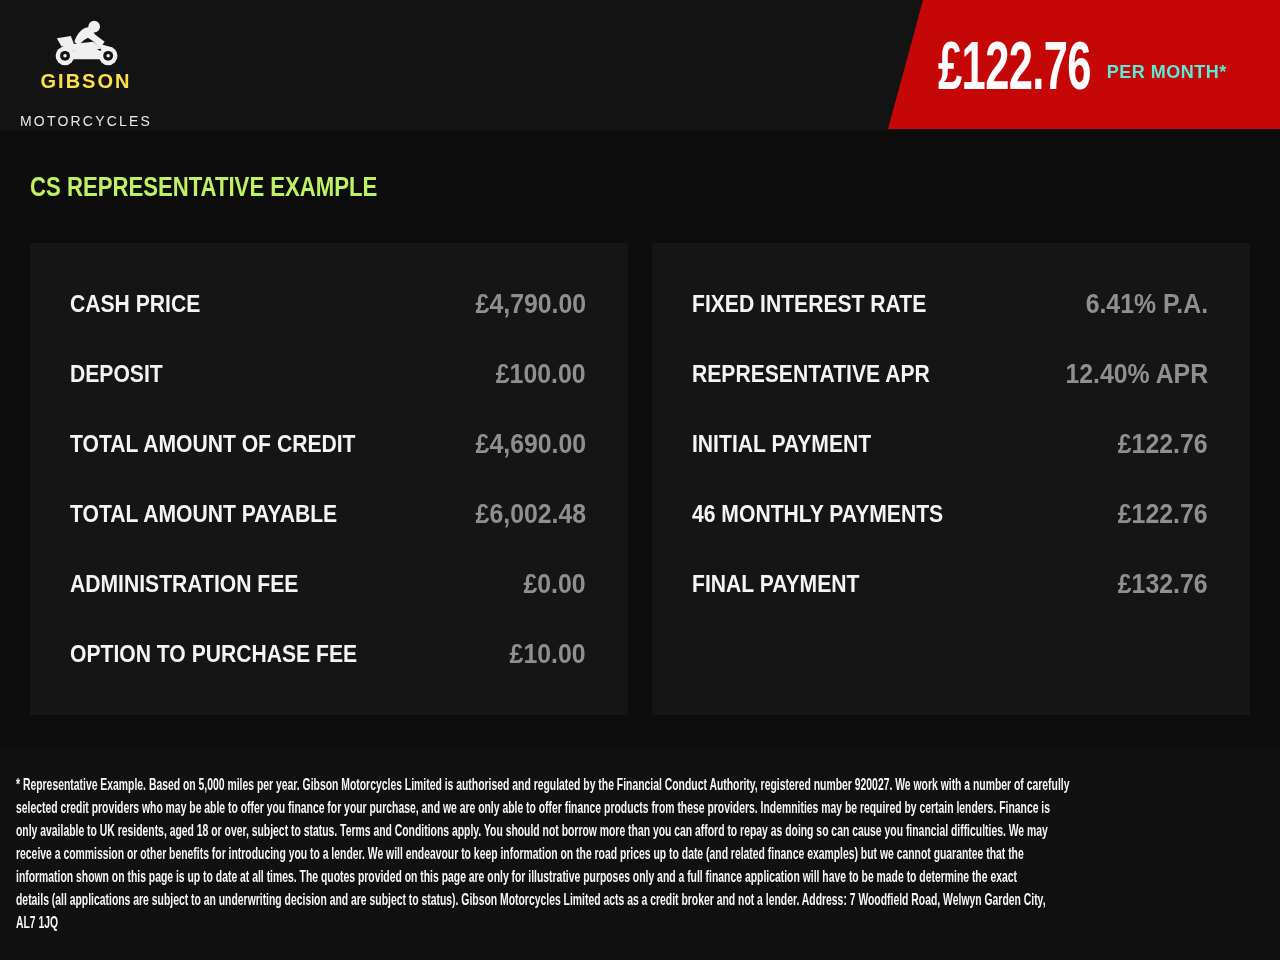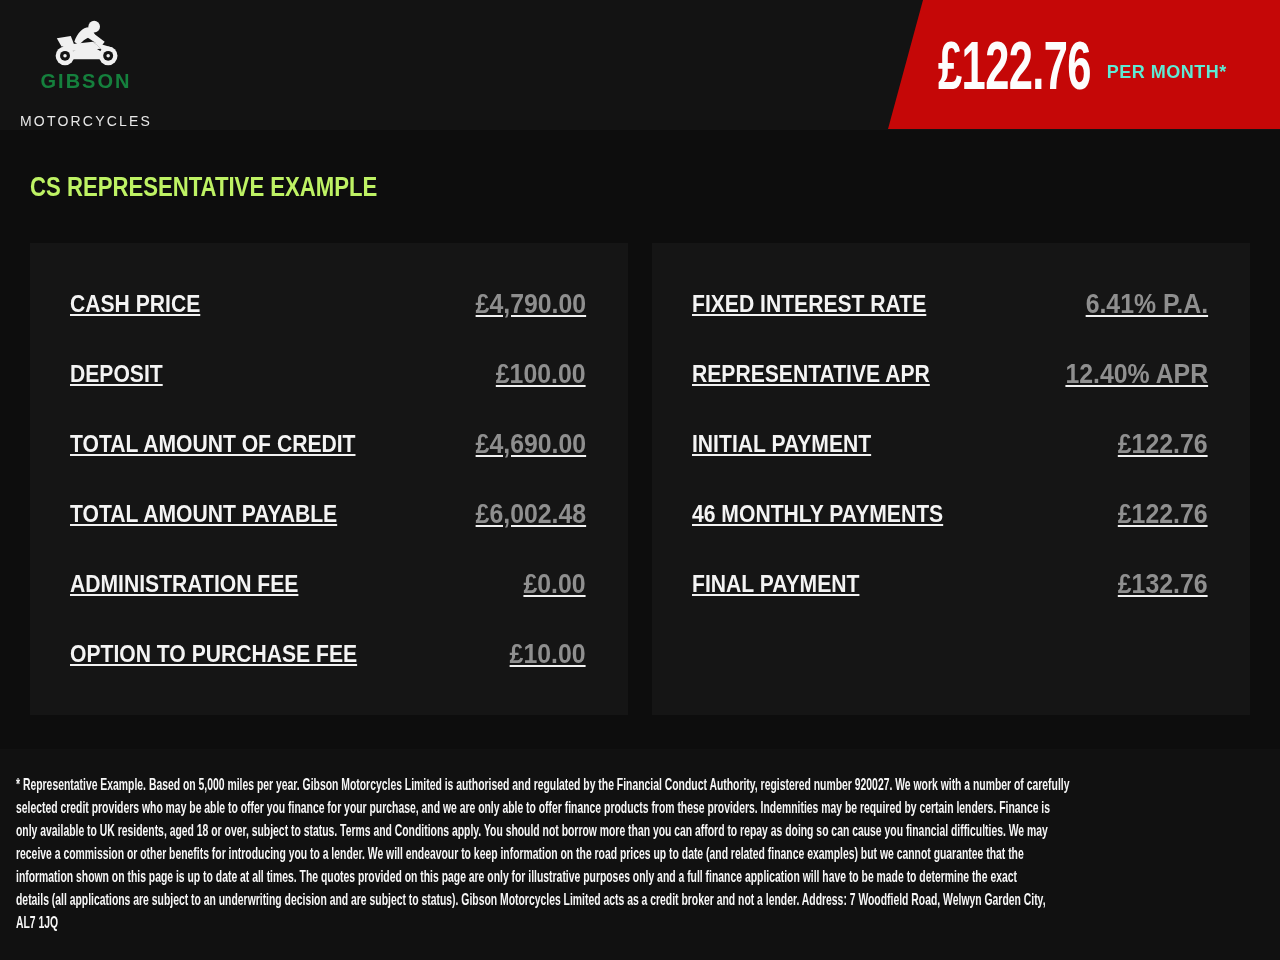--- a/index.html
+++ b/index.html
@@ -18,21 +18,21 @@
     background:#131313;
     overflow:hidden;
   }
   .logo {
     position:absolute; left:36px; top:18px; width:100px;
     display:flex; flex-direction:column; align-items:center;
   }
   .logo-icon { width:70px; height:50px; display:block; }
   .logo-name {
     font-size:20px; font-weight:700; letter-spacing:2px;
-    color:#15803d; margin-top:2px; white-space:nowrap;
+    color:#fde047; margin-top:2px; white-space:nowrap;
   }
   .logo-tagline {
     font-size:14px; font-weight:400; letter-spacing:2.2px;
     color:#e9e9e9; margin-top:20px; white-space:nowrap;
   }
   .price-banner {
     position:absolute; right:0; top:0;
     width:392px; height:129px;
     background:#c50707;
     clip-path:polygon(35px 0, 100% 0, 100% 100%, 0 100%);
@@ -55,21 +55,21 @@
   .main { padding:0 30px; }
   .page-title {
     margin-top:42px;
     font-size:27px; font-weight:700; color:#bef264;
     white-space:nowrap;
   }
   .page-title .cond {
     display:inline-block; transform:scaleX(0.82); transform-origin:0 50%;
   }
   .panels {
-    display:flex; gap:24px; margin-top:40px;text-decoration:underline;
+    display:flex; gap:24px; margin-top:40px;
   }
   .panel {
     flex:1 1 0;
     background:#151515;
     padding:26px 0;
   }
   .finance-row {
     height:70px;
     display:flex; align-items:center; justify-content:space-between;
     padding:0 42px 0 40px;

